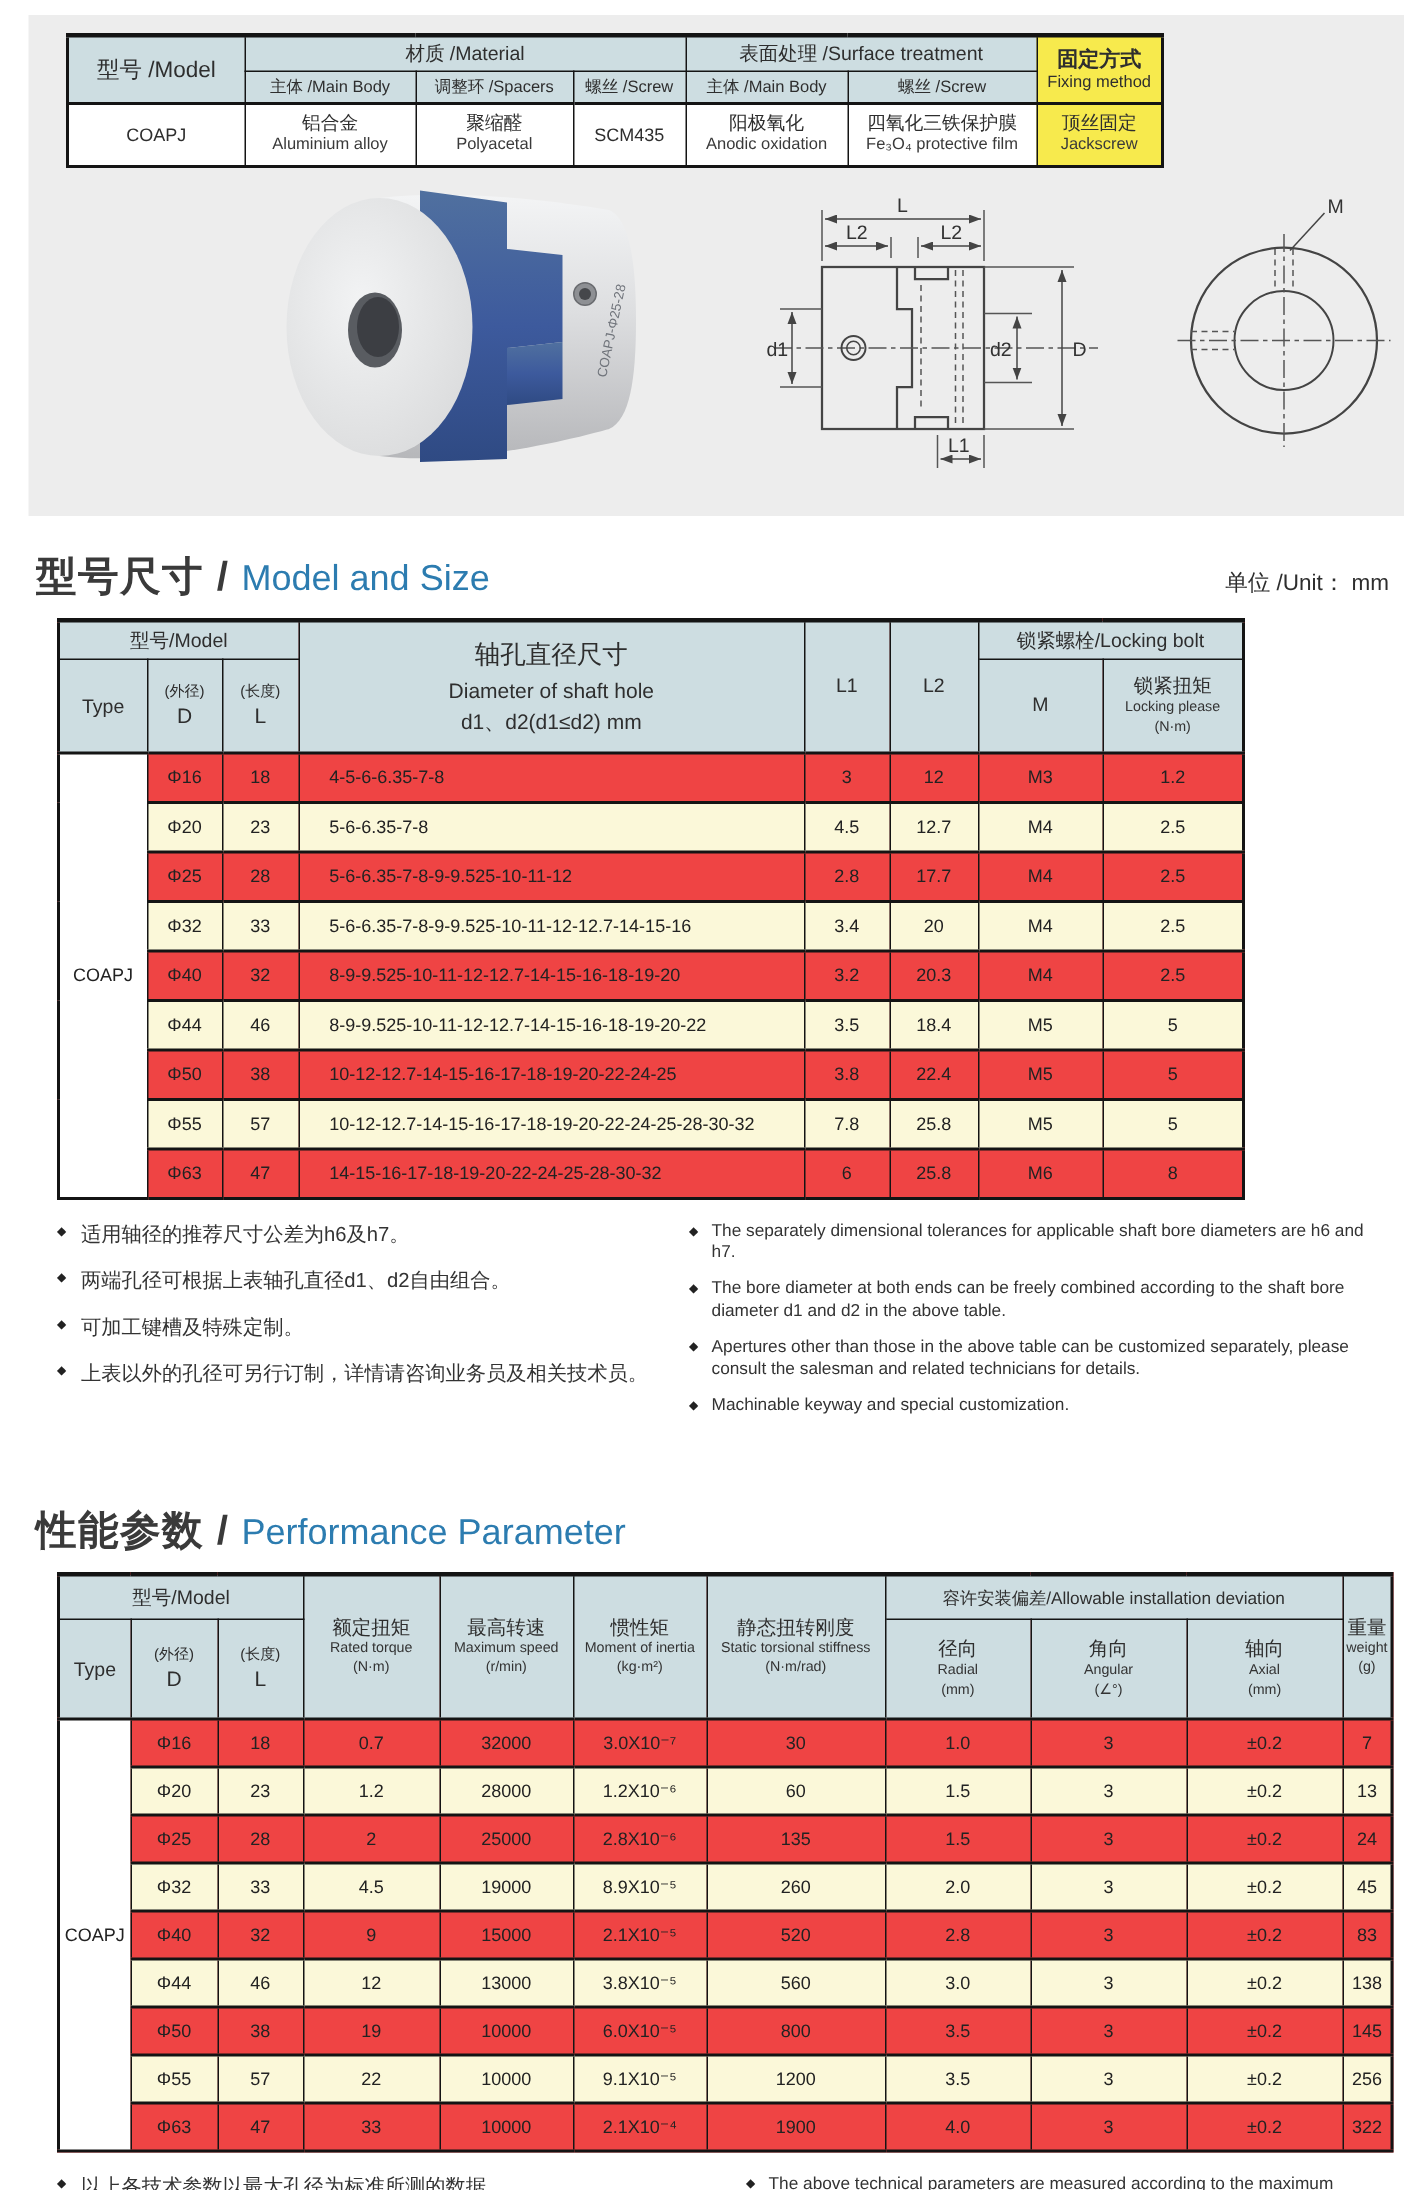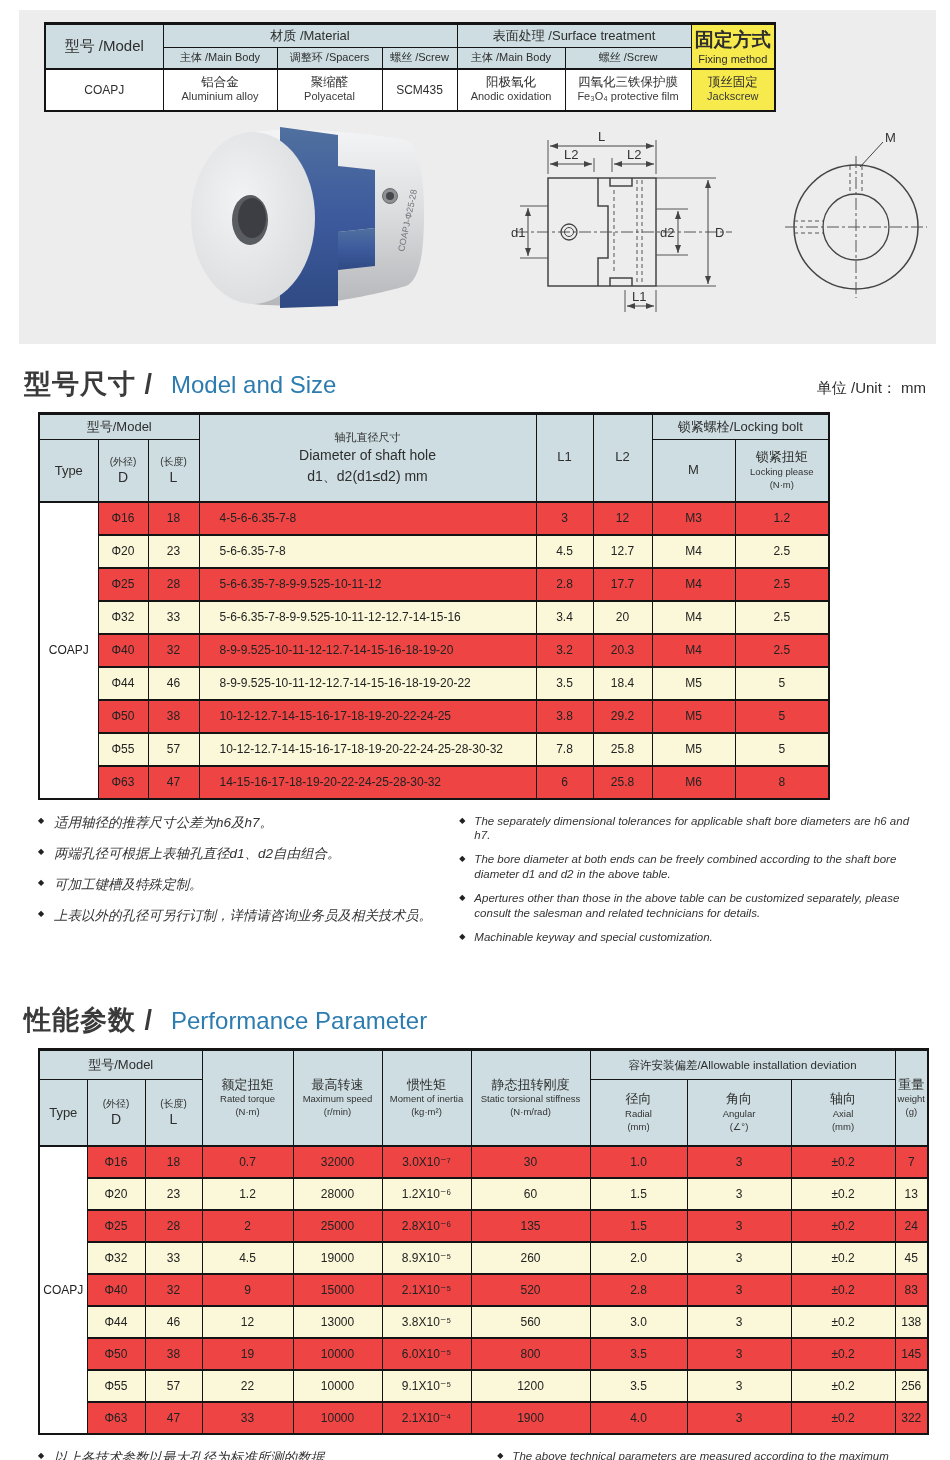--- a/index.html
+++ b/index.html
@@ -16,30 +16,30 @@
   .spec-table { border:2px solid #141414; border-top-width:3px; }
   .spec-table thead th { background:#cddde1; font-weight:normal; }
   .spec-table thead tr:first-child th { height:24px; font-size:13px; }
   .spec-table thead tr:nth-child(2) th { height:21px; font-size:11px; }
   .spec-table tbody td { height:42px; font-size:12px; border-top-width:2px; }
   .spec-model-th { font-size:15px !important; }
   .cell-cn { font-size:12.5px; line-height:1.25; }
   .cell-en { font-size:11px; line-height:1.25; color:#3a3a3a; }
   .fixing-hd { background:#f7ea4d !important; }
   .fixing-td { background:#f7ea4d; }
-  .fx-cn { font-size:19px; font-weight:bold; }
+  .fx-cn { font-size:14px; font-weight:bold; }
   .fx-en { font-size:11px; }
   
   .panel-images { display:flex; align-items:flex-start; margin-top:4px; }
   .photo-box { margin-left:124px; }
   .xsec-box { margin-left:42px; }
   .face-box { margin-left:26px; margin-top:4px; }
   svg text { font-family:"Liberation Sans","DejaVu Sans",sans-serif; }
   
-  .section-title { display:flex; align-items:baseline; margin:22px 24px 10px 24px;gap:10px; }
+  .section-title { display:flex; align-items:baseline; margin:22px 24px 10px 24px; }
   .title-cn { font-size:27px; font-weight:600; color:#3a3a3a; letter-spacing:1px; }
   .title-en { font-size:24px; color:#2c7cb0; margin-left:8px; }
   .unit-label { margin-left:auto; font-size:15px; color:#2e2e2e; }
   
   .data-table { border:2px solid #141414; border-top-width:3px; background:#ef4444; table-layout:fixed; }
   .size-table { width:790px; margin-left:38px; }
   .perf-table { width:889px; margin-left:38px; }
   .data-table th, .data-table td { border:1px solid #141414; text-align:center; vertical-align:middle; }
   .data-table thead th { background:#cddde1; font-weight:normal; font-size:13px; }
   .data-table tbody td { font-size:12px; height:33px; border-top-width:2px; border-bottom-width:2px; color:#222; }
@@ -49,24 +49,24 @@
   .perf-table thead tr:nth-child(2) th { height:66px; }
   .perf-table tbody td { height:32px; }
   tbody td.left { text-align:left; padding-left:20px; }
   .type-cell { background:#fff; font-size:13px; }
   tr.alt td { background:#fbf8d9; }
   .h-cn { font-size:13px; line-height:1.3; }
   .h-en { font-size:9.5px; line-height:1.35; color:#333; }
   .h-sub { font-size:10px; line-height:1.3; }
   .h-big { font-size:14px; line-height:1.3; }
   .dev-head { font-size:11.5px !important; }
-  .shaft-l1 { font-size:11px; line-height:1.5;text-align:center; }
+  .shaft-l1 { font-size:17px; line-height:1.5;text-align:center; }
   .shaft-l2 { font-size:14px; line-height:1.5; }
   
-  .notes-row { display:flex; margin:14px 24px 0 38px;font-style:italic; }
+  .notes-row { display:flex; margin:14px 24px 0 38px; }
   .notes-cn { width:47%; }
   .notes-en { width:53%; padding-left:4px; }
   .notes-en.indent { padding-left:42px; }
   ul.notes { list-style:none; }
   .notes-cn li { font-size:13.5px; color:#333; margin-bottom:13px; position:relative; padding-left:16px; }
   .notes-en li { font-size:11.5px; color:#333; margin-bottom:9px; position:relative; padding-left:15px; line-height:1.3; }
   ul.notes li::before { content:"◆"; position:absolute; left:0; top:2px; font-size:8px; color:#222; }
 </style>
 </head>
 <body>
@@ -341,21 +341,21 @@
         <td>3.5</td>
         <td>18.4</td>
         <td>M5</td>
         <td>5</td>
       </tr>
       <tr>
         <td>Φ50</td>
         <td>38</td>
         <td class="left">10-12-12.7-14-15-16-17-18-19-20-22-24-25</td>
         <td>3.8</td>
-        <td>29.2</td>
+        <td>22.4</td>
         <td>M5</td>
         <td>5</td>
       </tr>
       <tr class="alt">
         <td>Φ55</td>
         <td>57</td>
         <td class="left">10-12-12.7-14-15-16-17-18-19-20-22-24-25-28-30-32</td>
         <td>7.8</td>
         <td>25.8</td>
         <td>M5</td>

